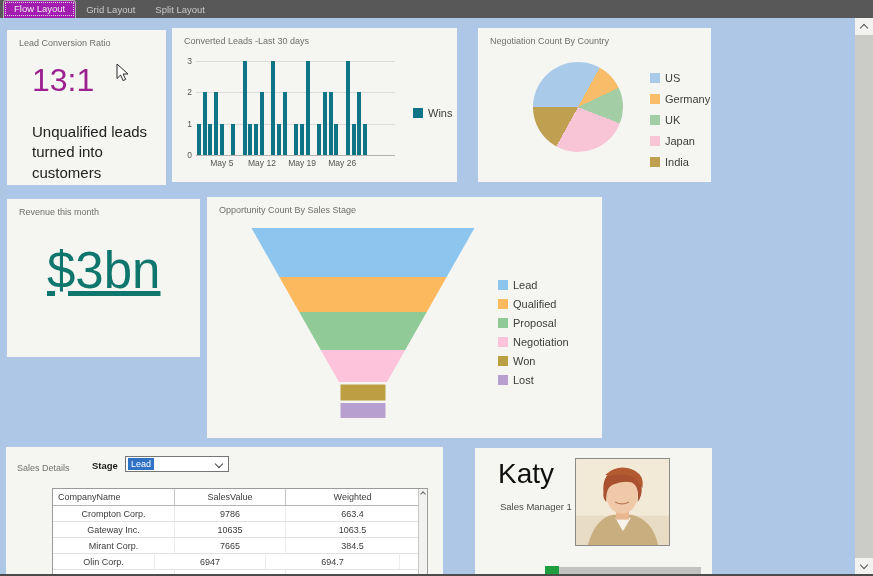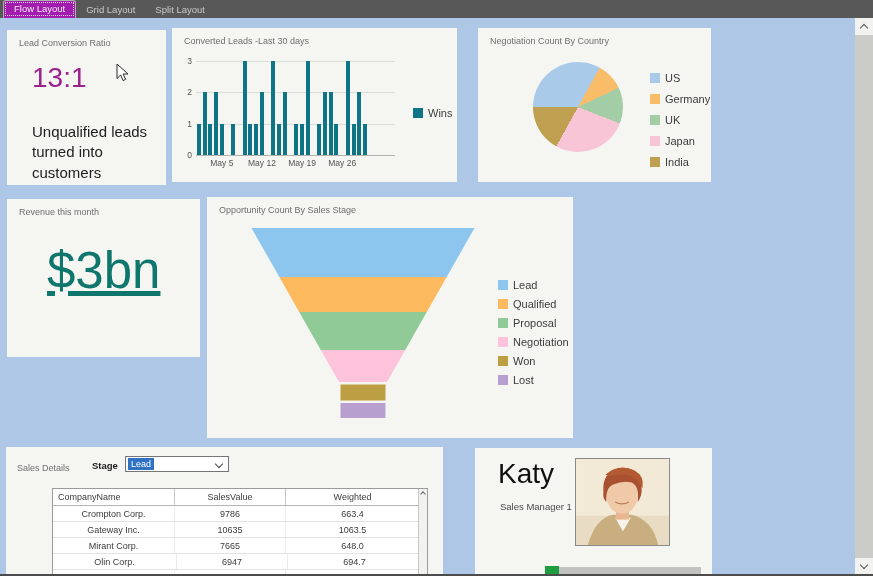--- a/index.html
+++ b/index.html
@@ -8,39 +8,39 @@
   
   .tabbar{position:absolute;left:0;top:0;width:873px;height:18px;background:#585858;
           display:flex;align-items:flex-end;padding-left:3px;box-sizing:border-box;}
   .tab{height:16px;line-height:15px;padding:0 10px;font-size:9.5px;color:#c9c9c9;cursor:default;}
   .tab.selected{background:#a21caf;color:#ededed;border:1px solid #b0b0b0;border-bottom:none;
           border-radius:3px 3px 0 0;outline:1px dotted #d8d8d8;outline-offset:-3px;height:17px;line-height:16px;}
   
   .card{position:absolute;background:#f5f5f1;overflow:hidden;}
   .card-title{position:absolute;left:12px;top:8px;font-size:9px;color:#6f6f6f;}
   #card-lead{left:7px;top:30px;width:159px;height:155px;}
-  .lead-value{position:absolute;left:25px;top:32px;font-size:28px;color:#9c2090;}
+  .lead-value{position:absolute;left:25px;top:32px;font-size:32px;color:#9c2090;}
   .lead-caption{position:absolute;left:25px;top:92px;width:130px;font-size:15px;color:#222;line-height:1.35;}
   #card-bars{left:172px;top:28px;width:285px;height:154px;}
   .bar-grid{position:absolute;left:24px;top:33px;width:199px;height:94px;}
   .gridline{position:absolute;left:0;width:100%;height:1px;background:#dcdcd8;}
   .gridline.axis{background:#b2b2ae;}
   .bars{position:absolute;left:24px;top:33px;width:172px;height:94px;}
   .bar{position:absolute;bottom:0;width:4px;}
   .ylabel{position:absolute;left:2px;width:18px;text-align:right;font-size:8.5px;color:#555;}
   .xtick{position:absolute;top:130px;font-size:8.5px;color:#555;transform:translateX(-50%);white-space:nowrap;}
   .legend-item{display:flex;align-items:center;gap:5px;font-size:11px;color:#3c3c3c;}
   .swatch{width:10px;height:10px;flex:none;}
   .bar-legend{position:absolute;left:241px;top:79px;}
   #card-pie{left:478px;top:28px;width:233px;height:154px;}
   .pie{position:absolute;left:55px;top:34px;width:90px;height:90px;border-radius:50%;}
   .pie-legend{position:absolute;left:172px;top:44px;display:flex;flex-direction:column;gap:9px;}
   #card-revenue{left:7px;top:199px;width:193px;height:158px;}
   .revenue-value{position:absolute;left:40px;top:42px;font-size:51px;color:#0f766e;text-decoration:underline;}
-  #card-funnel{left:207px;top:197px;width:366px;height:241px;}
+  #card-funnel{left:207px;top:197px;width:366px;height:241px;padding-left:29px;}
   .funnel-svg{position:absolute;left:0;top:0;}
   .funnel-legend{position:absolute;left:291px;top:82px;display:flex;flex-direction:column;gap:7px;}
   
   #card-sales{left:6px;top:447px;width:437px;height:129px;}
   .sales-label{position:absolute;left:11px;top:16px;font-size:9px;color:#6f6f6f;}
   .stage-label{position:absolute;left:86px;top:13px;font-size:9.5px;font-weight:bold;color:#1c1c1c;}
   .combo{position:absolute;left:119px;top:9px;width:104px;height:16px;background:#fff;
          border:1px solid #767676;box-sizing:border-box;display:flex;align-items:center;}
   .combo-value{background:#2f72c4;color:#fff;font-size:9px;padding:1px 3px;margin-left:2px;}
   .chev{width:5px;height:5px;border-right:1px solid #444;border-bottom:1px solid #444;
@@ -230,24 +230,24 @@
             <div class="cell" style="width: 134px;">663.4</div>
           </div>
           <div class="grid-row">
             <div class="cell" style="width: 122px;">Gateway Inc.</div>
             <div class="cell" style="width: 111px;">10635</div>
             <div class="cell" style="width: 134px;">1063.5</div>
           </div>
           <div class="grid-row">
             <div class="cell" style="width: 122px;">Mirant Corp.</div>
             <div class="cell" style="width: 111px;">7665</div>
-            <div class="cell" style="width: 134px;">648.0</div>
-          </div>
-          <div class="grid-row">
-            <div class="cell" style="width: 124px;">Olin Corp.</div>
+            <div class="cell" style="width: 134px;">384.5</div>
+          </div>
+          <div class="grid-row">
+            <div class="cell" style="width: 102px;">Olin Corp.</div>
             <div class="cell" style="width: 111px;">6947</div>
             <div class="cell" style="width: 134px;">694.7</div>
           </div>
           <div class="grid-row">
             <div class="cell" style="width: 122px;">Quantum Corp.</div>
             <div class="cell" style="width: 111px;">8246</div>
             <div class="cell" style="width: 134px;">824.6</div>
           </div>
         </div>
       <div class="grid-scroll">

